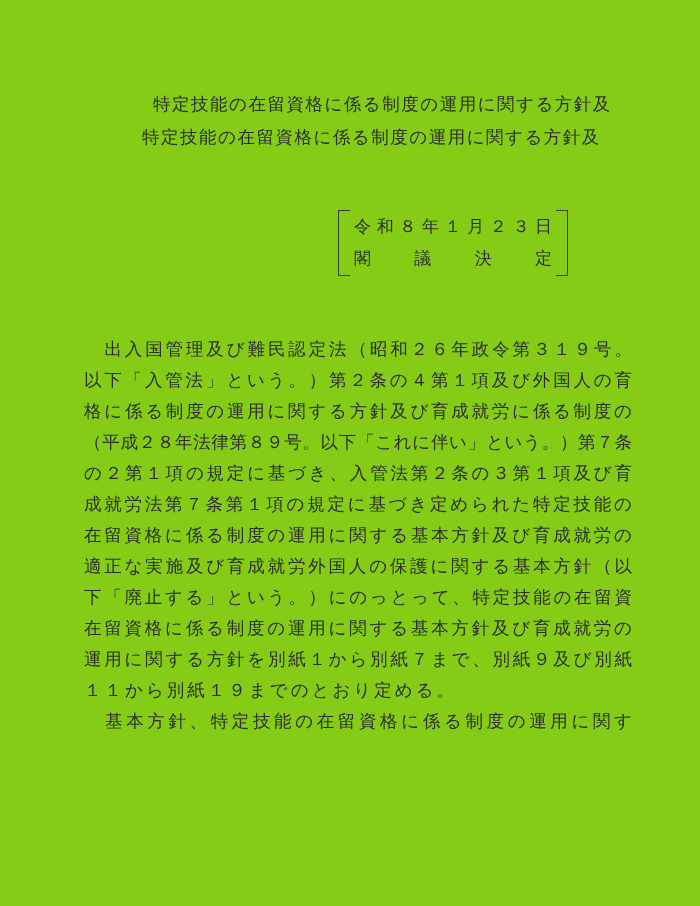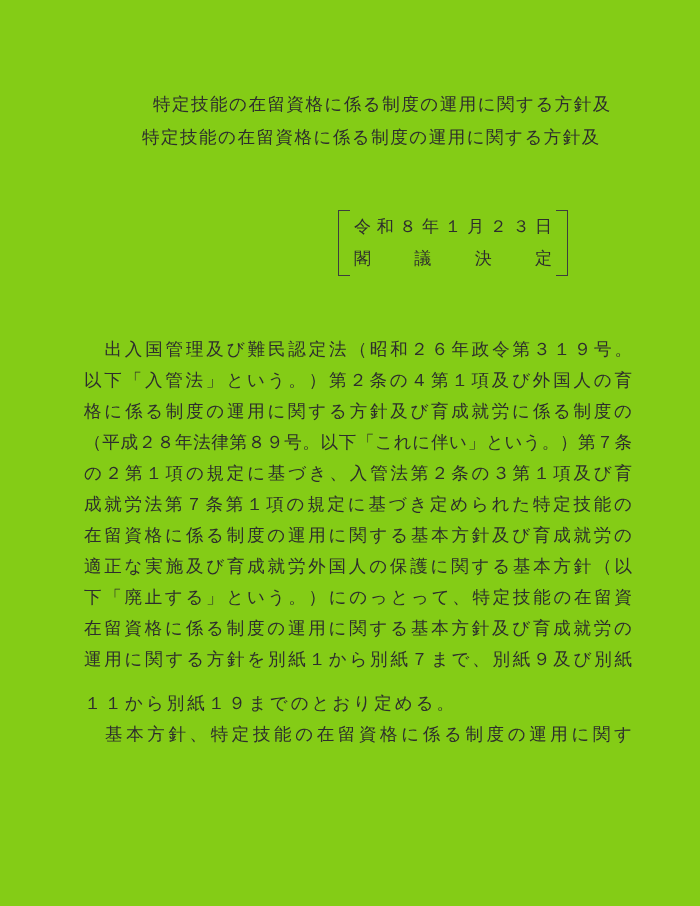--- a/index.html
+++ b/index.html
@@ -87,21 +87,20 @@
     line-height: 31px;
     white-space: nowrap;
   }
   .line.j {
     white-space: normal;
     text-align: justify;
     text-align-last: justify;
   }
   .line.last {
     letter-spacing: 3px;
-    margin-top: 13px;
   }
 </style>
 </head>
 <body>
 
 <div class="page">
 
   <div class="title">
     <div class="title-line">特定技能の在留資格に係る制度の運用に関する方針及</div>
     <div class="title-line">特定技能の在留資格に係る制度の運用に関する方針及</div>

